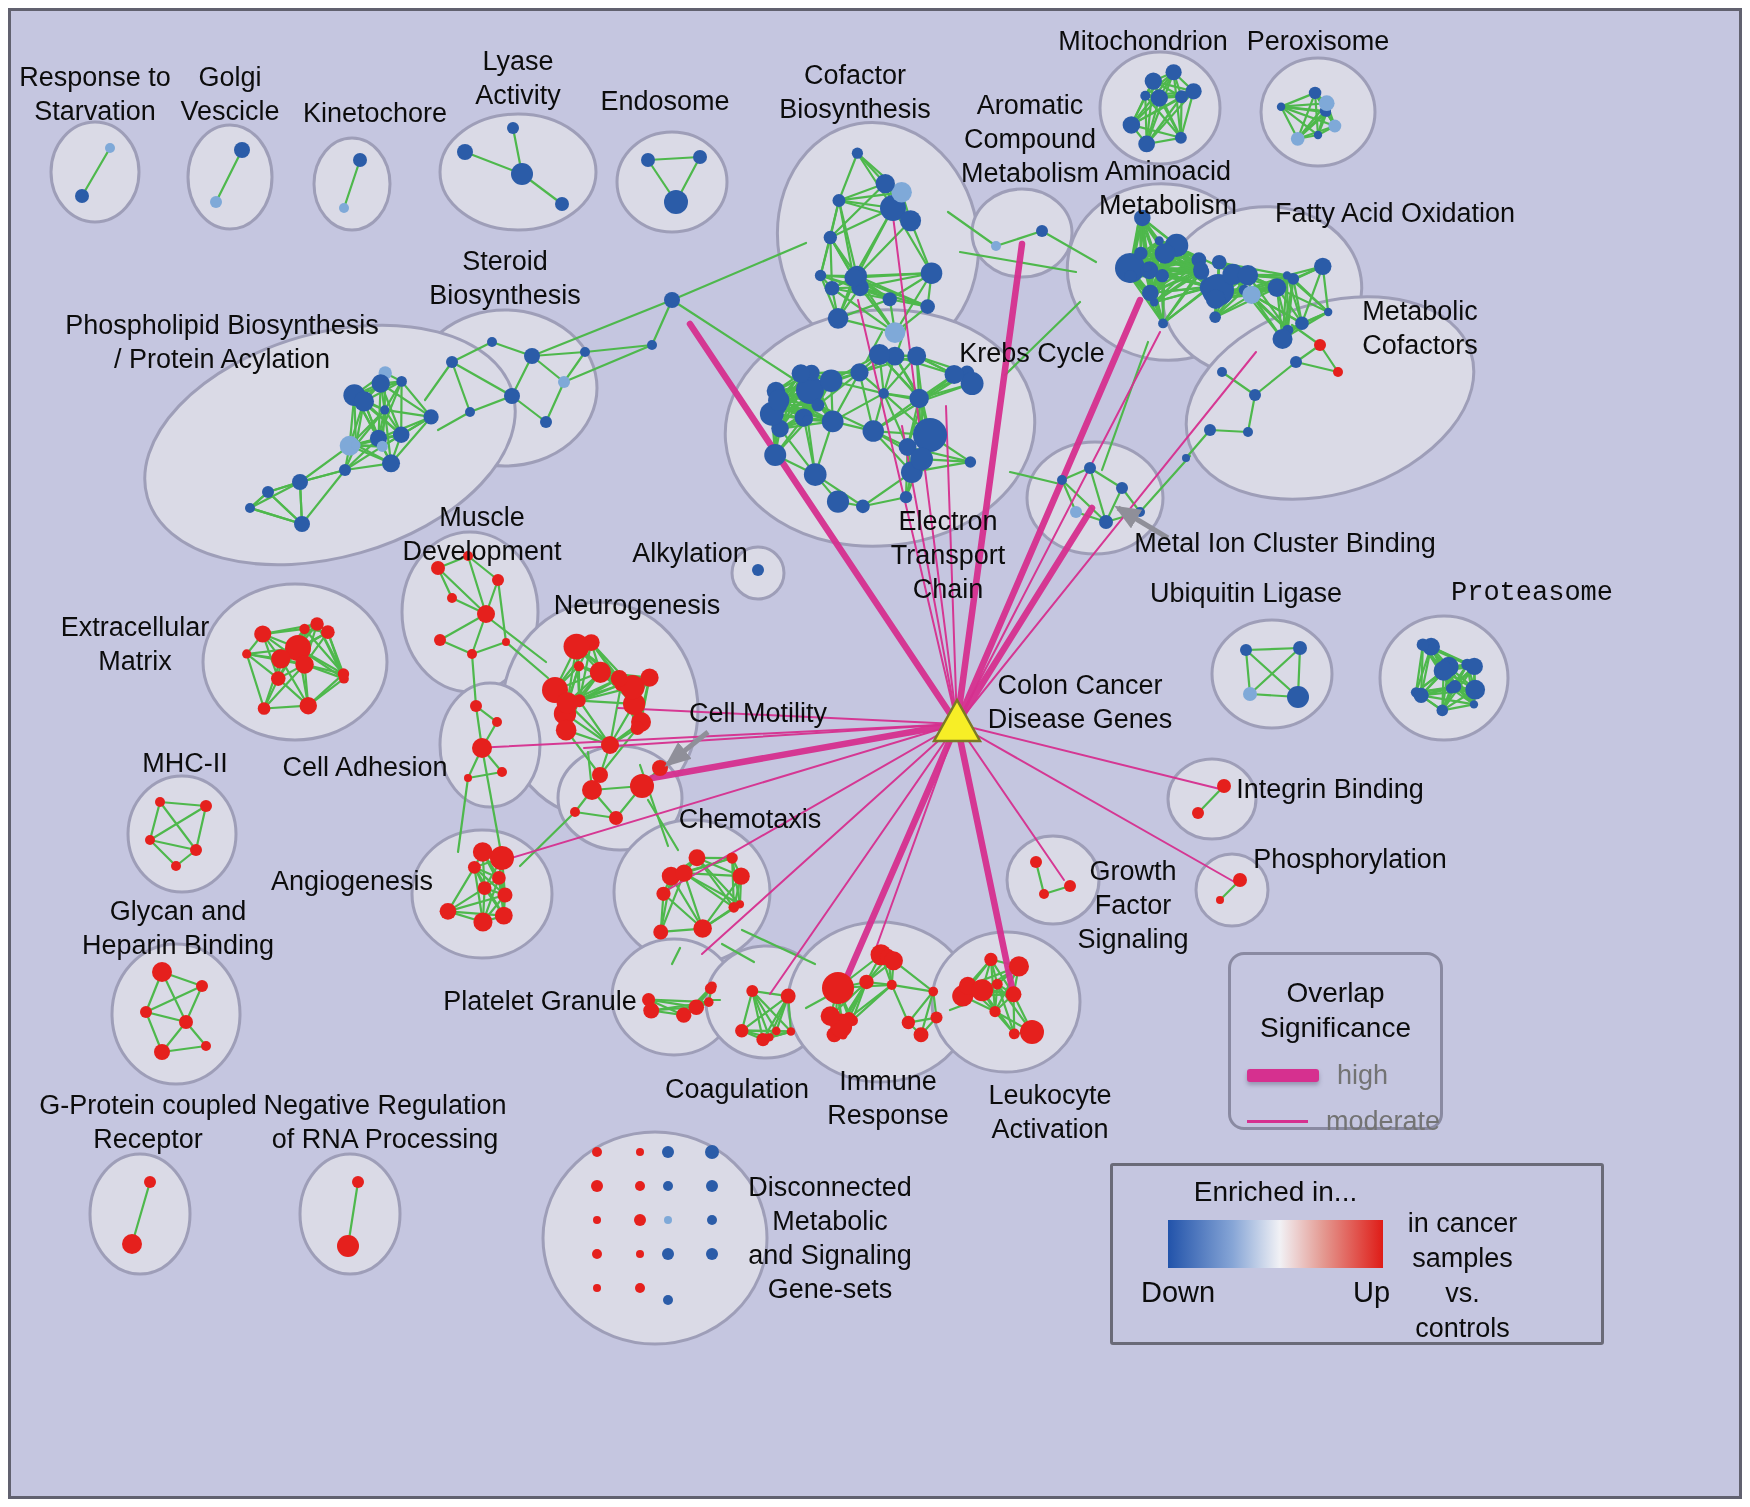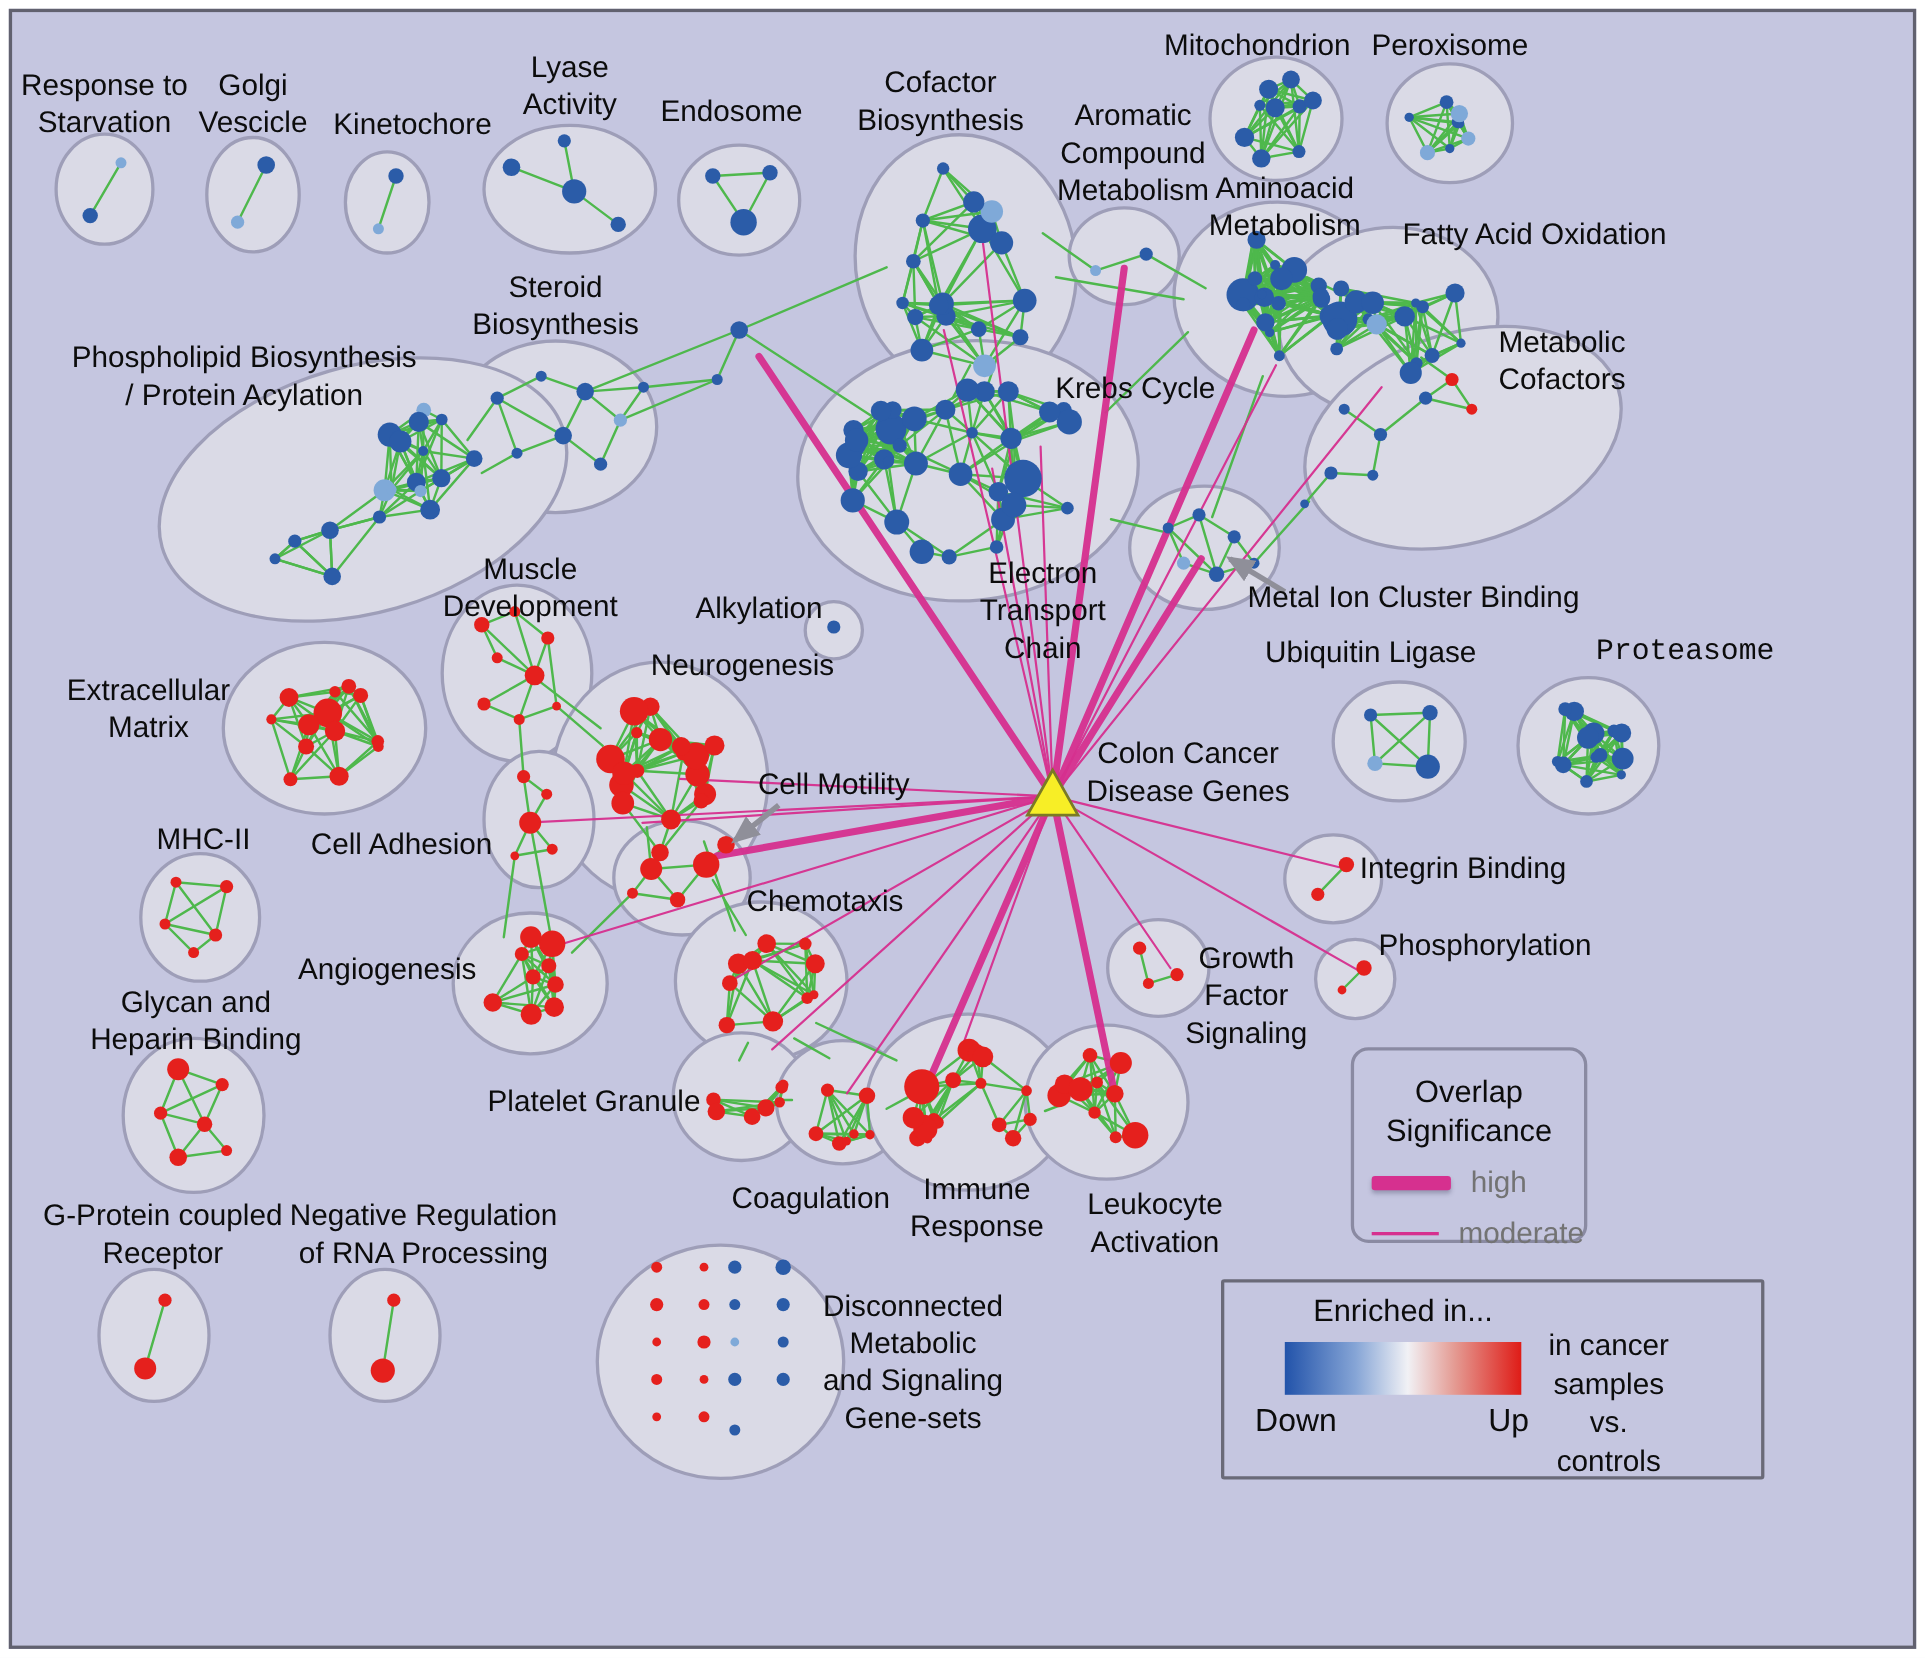--- a/index.html
+++ b/index.html
@@ -1567,21 +1567,21 @@
       <div class="map-label" style="left: 222px; top: 308px;">Phospholipid Biosynthesis
 / Protein Acylation</div>
       <div class="map-label" style="left: 1032px; top: 336px;">Krebs Cycle</div>
       <div class="map-label" style="left: 920px; top: 504px; margin-left: 28px;">Electron
 Transport
 Chain</div>
       <div class="map-label" style="left: 1285px; top: 526px;">Metal Ion Cluster Binding</div>
       <div class="map-label" style="left: 690px; top: 536px;">Alkylation</div>
       <div class="map-label" style="left: 482px; top: 500px;">Muscle
 Development</div>
-      <div class="map-label" style="left: 637px; top: 588px; margin-left: 38px;">Neurogenesis</div>
+      <div class="map-label" style="left: 637px; top: 588px;">Neurogenesis</div>
       <div class="map-label" style="left: 135px; top: 610px;">Extracellular
 Matrix</div>
       <div class="map-label" style="left: 758px; top: 696px;">Cell Motility</div>
       <div class="map-label" style="left: 365px; top: 750px;">Cell Adhesion</div>
       <div class="map-label" style="left: 1246px; top: 576px;">Ubiquitin Ligase</div>
       <div class="map-label" style="left: 1532px; top: 576px; font-family: Liberation Mono, monospace;">Proteasome</div>
       <div class="map-label" style="left: 1080px; top: 668px;">Colon Cancer
 Disease Genes</div>
       <div class="map-label" style="left: 185px; top: 746px;">MHC-II</div>
       <div class="map-label" style="left: 1330px; top: 772px;">Integrin Binding</div>

